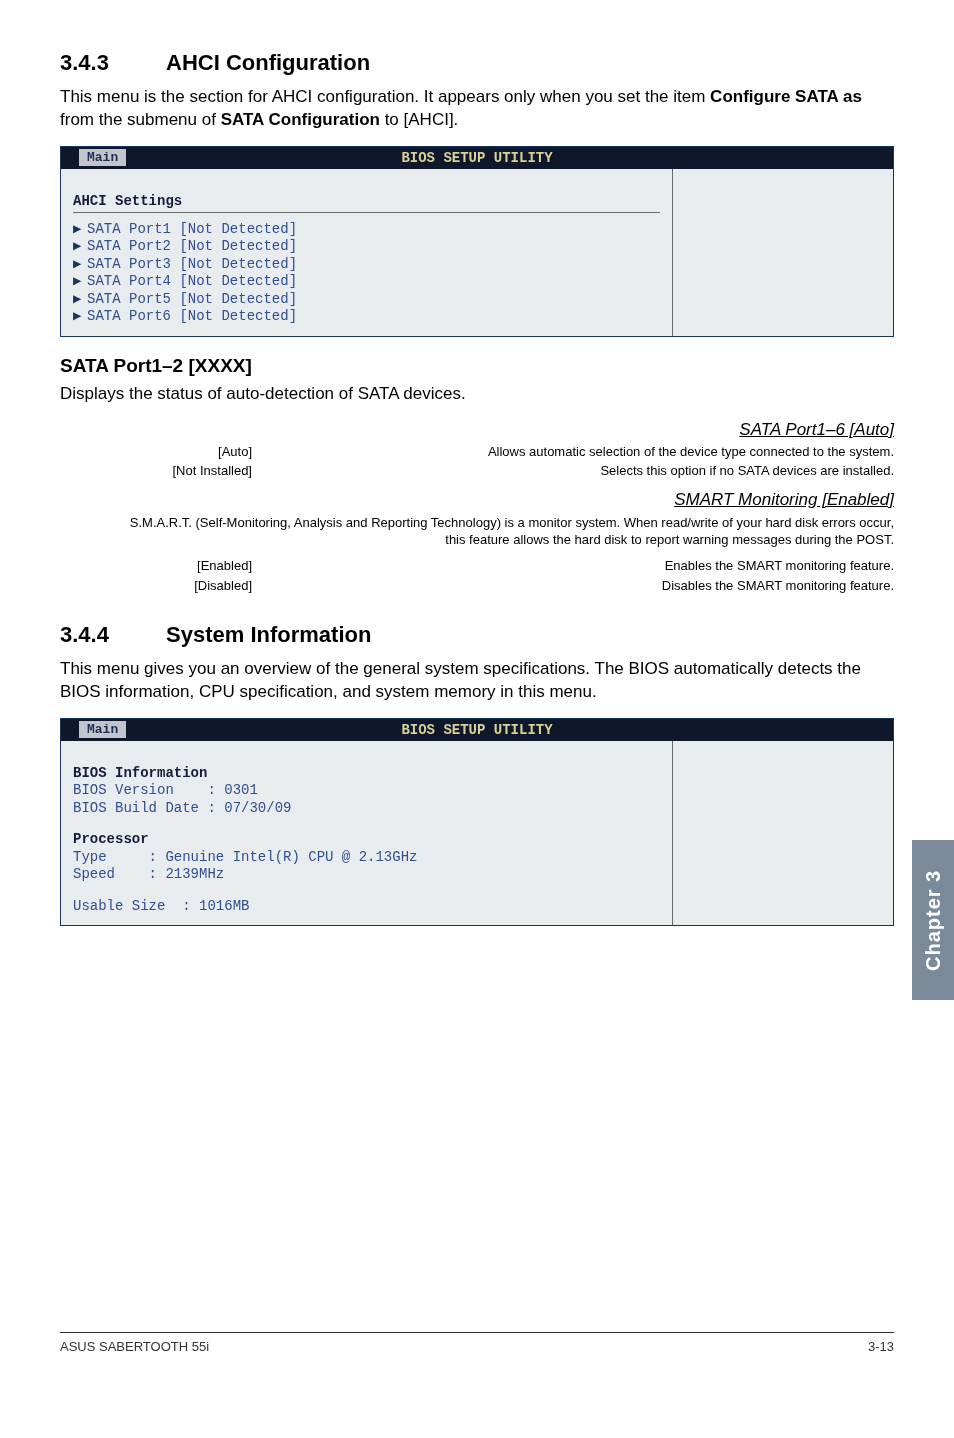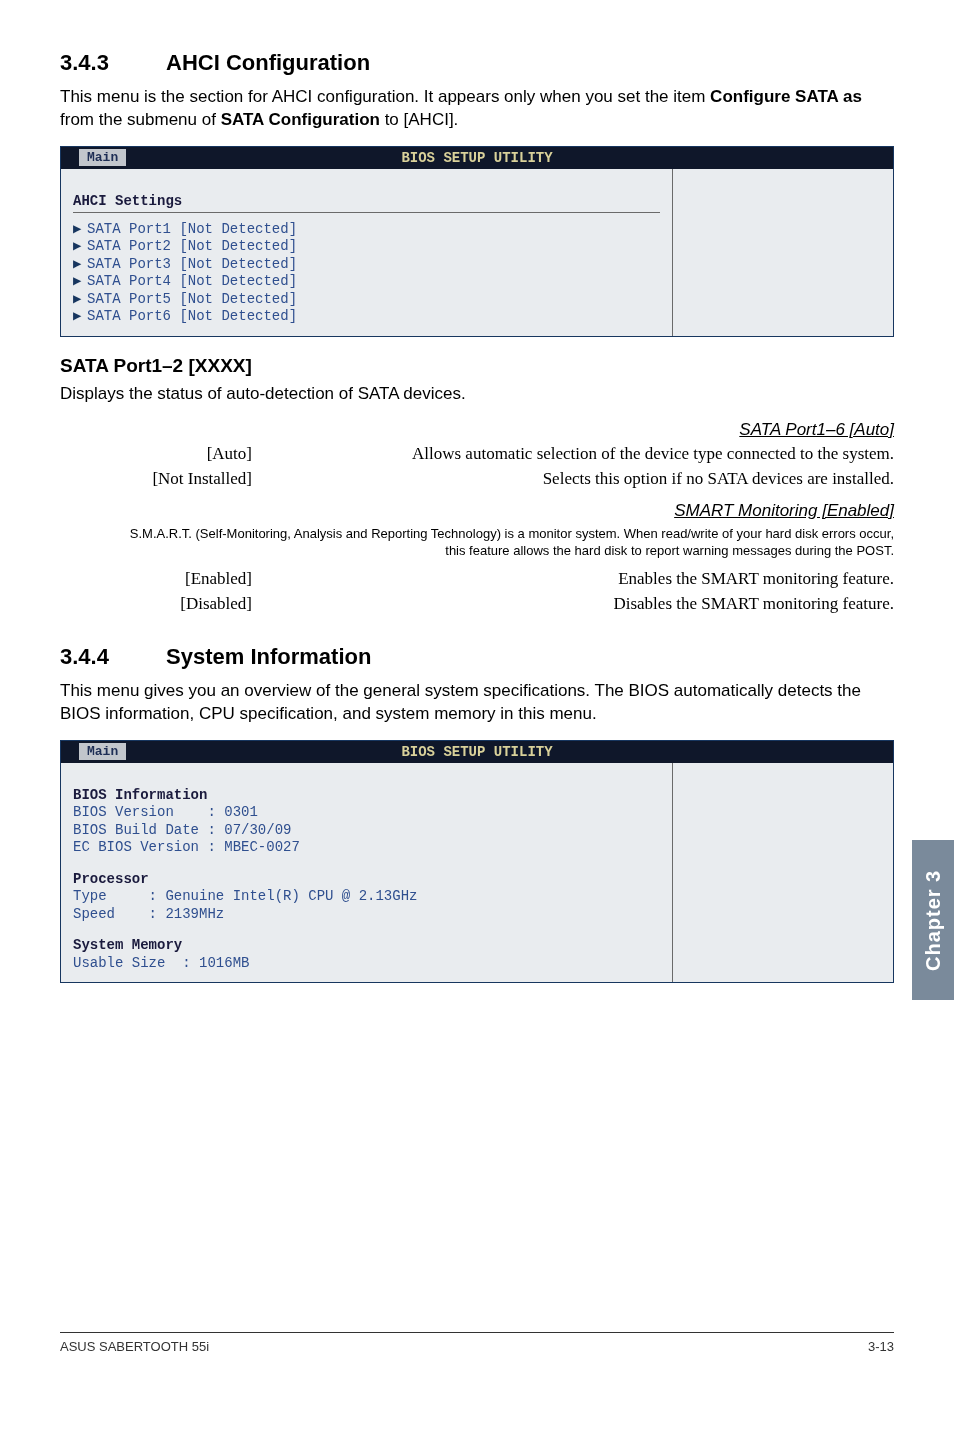--- a/index.html
+++ b/index.html
@@ -116,24 +116,23 @@
   }
   .indent1 { margin-left: 42px; text-align: right; }
   .underline-italic {
     text-decoration: underline;
     font-style: italic;
     font-size: 17px;
     margin: 8px 0 3px 0;
   }
   .opt-row {
     display: flex;
-    font-size: 17px;
+    font-size: 13px;
     line-height: 1.35;
     margin: 2px 0;
-    font-family: Liberation Serif, serif;
   }
   .opt-key {
     width: 150px;
     flex-shrink: 0;
   }
   .opt-val {
     flex: 1;
   }
   .para-ind {
     font-size: 13px;
@@ -220,27 +219,25 @@
   <div class="bios-box">
     <div class="bios-header">
       <span class="bios-tab">Main</span>
       <span>BIOS SETUP UTILITY</span>
     </div>
     <div class="bios-body">
       <div class="bios-left with-border">
         <div class="bios-row"><span class="black">BIOS Information</span></div>
         <div class="bios-row">BIOS Version    : 0301</div>
         <div class="bios-row">BIOS Build Date : 07/30/09</div>
-        <div class="bios-row">EC BIOS Version : MBEC-0027</div>
         <div class="bios-row" style="height:14px"></div>
         <div class="bios-row"><span class="black">Processor</span></div>
         <div class="bios-row">Type     : Genuine Intel(R) CPU @ 2.13GHz</div>
         <div class="bios-row">Speed    : 2139MHz</div>
         <div class="bios-row" style="height:14px"></div>
-        <div class="bios-row"><span class="black">System Memory</span></div>
         <div class="bios-row">Usable Size  : 1016MB</div>
       </div>
       <div class="bios-right-pad"></div>
     </div>
   </div>
 
   <div class="footer">
     <span>ASUS SABERTOOTH 55i</span>
     <span>3-13</span>
   </div>

